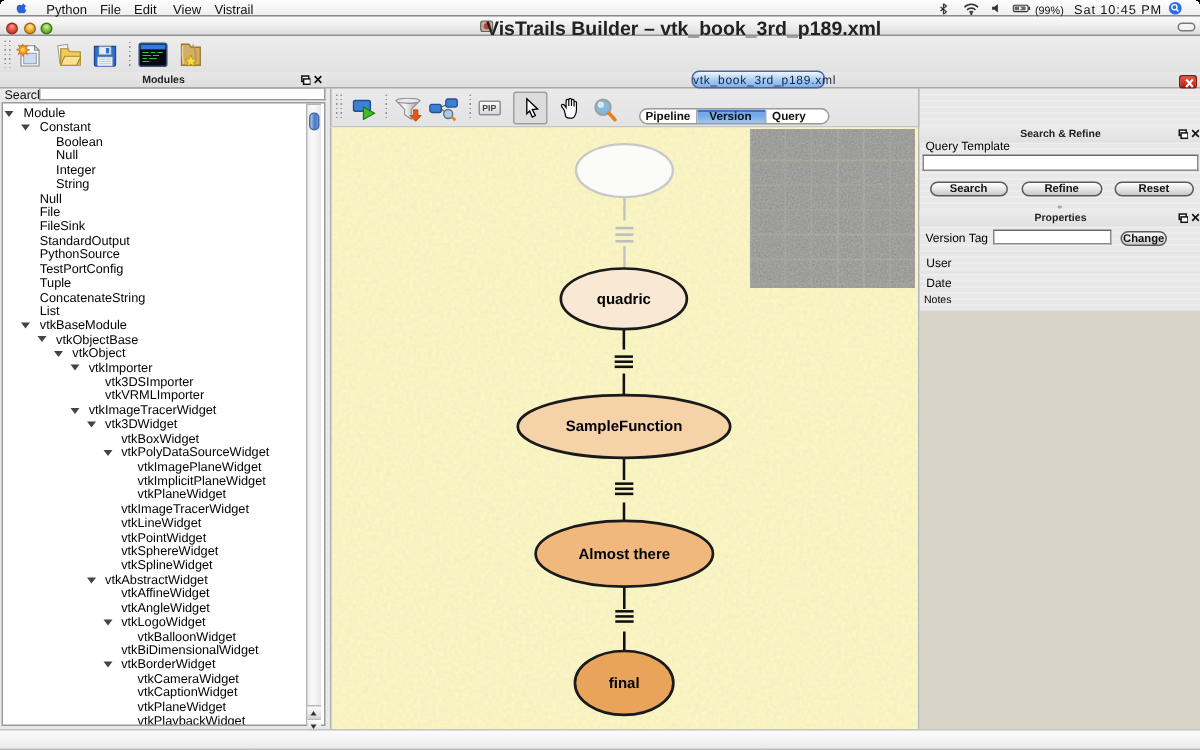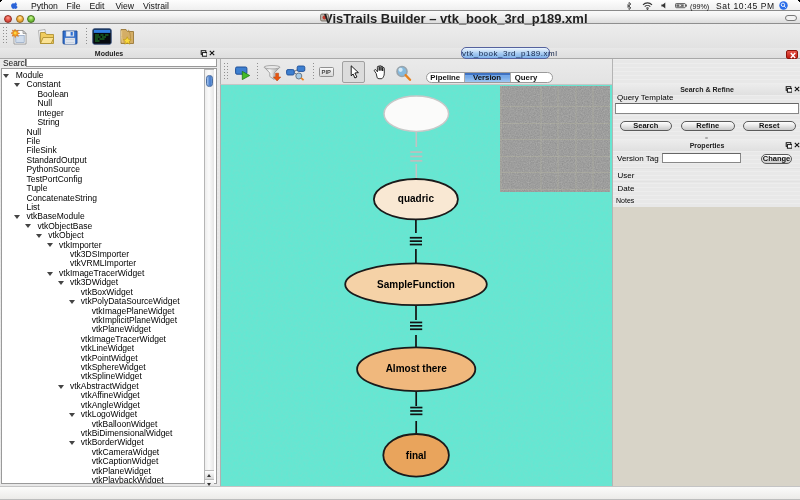--- a/index.html
+++ b/index.html
@@ -39,21 +39,21 @@
 #sbdn:after{top:3px;border-top:3.5px solid #333}
 
 #ctoolbar{position:absolute;left:220px;top:59px;width:392px;height:25.5px;background:linear-gradient(#eaeaea,#e3e3e3);border-left:1px solid #b0b0b0;border-bottom:1px solid #c6c6c6}
 #selbtn{position:absolute;left:121px;top:1.5px;width:22.5px;height:22.5px;background:#dcdcdc;border:1px solid #a0a0a0;border-radius:2px}
 #viewtabs{position:absolute;left:205px;top:12.5px;width:127px;height:11.5px;background:#fff;border:1px solid #9a9a9a;border-radius:5.5px;overflow:hidden;display:flex}
 .vt{font-size:7.8px;font-weight:bold;color:#111;text-align:center;line-height:10.5px;height:100%}
 #vt1{width:37.5px;border-right:1px solid #aaa}
 #vt2{width:46px;background:linear-gradient(#3f72c2 0 1.5px,#74a8e8 1.5px 45%,#a0c8f2);border-right:1px solid #aaa}
 #vt3{width:31px}
 
-#canvas{position:absolute;left:220px;top:85px;width:392px;height:401px;background:#5eead4;border-left:1px solid #b0b0b0;overflow:hidden}
+#canvas{position:absolute;left:220px;top:85px;width:392px;height:401px;background:#fef9c3;border-left:1px solid #b0b0b0;overflow:hidden}
 #gridsq{position:absolute;left:279px;top:1px;width:110px;height:106px;background:
  repeating-linear-gradient(90deg,transparent 0 16.5px,#99998d 16.5px 17.5px),
  repeating-linear-gradient(transparent 0 15.5px,#99998d 15.5px 16.5px),#8b8b8b;
  background-position:6.5px 0,0 5px,0 0;overflow:hidden}
 
 #rightpanel{position:absolute;left:612px;top:59px;width:188px;height:427px;background:repeating-linear-gradient(#ededed 0 1px,#e8e8e8 1px 4px);border-left:1px solid #b4b4b4}
 .phead{position:absolute;left:0;width:188px;height:11px;background:linear-gradient(#ececec,#e0e0e0);font-size:7px;font-weight:bold;color:#222;text-align:center;line-height:11px}
 .plbl{position:absolute;font-size:8px;color:#000}
 .pinput{position:absolute;background:#fff;border:1px solid #888;border-top-color:#666}
 .pbtn{position:absolute;height:10px;border:1.2px solid #5a5a5a;border-radius:5px;background:linear-gradient(#ffffff,#e8e8e8 45%,#c8c8c8);font-size:7.5px;font-weight:bold;color:#111;text-align:center;line-height:8.5px}
@@ -378,21 +378,21 @@
  <div class="phead" style="top:81px">Properties</div>
  <svg class="ico" style="left:172px;top:82.5px" width="7" height="7" viewBox="0 0 7 7">
       <rect x="1.2" y="0.7" width="4.6" height="3.6" fill="#fff" stroke="#111" stroke-width="1"></rect>
       <rect x="2.4" y="2.6" width="4.6" height="3.6" fill="#fff" stroke="#111" stroke-width="1"></rect>
     </svg>
  <svg class="ico" style="left:181px;top:83px" width="6" height="6" viewBox="0 0 6 6">
       <path d="M0.8 0.8 L5.2 5.2 M5.2 0.8 L0.8 5.2" stroke="#111" stroke-width="1.1"></path>
     </svg>
  <div class="plbl" style="left:4px;top:95px">Version Tag</div>
  <div class="pinput" style="left:49px;top:94px;width:78.5px;height:10px"></div>
- <div class="pbtn" style="left:148px;top:94.5px;width:31px">Change</div>
+ <div class="pbtn" style="left:134px;top:94.5px;width:31px">Change</div>
  <div style="position:absolute;left:0;top:109px;width:188px;height:1px;background:#e2e2e2"></div>
     <div style="position:absolute;left:0;top:121.5px;width:188px;height:1px;background:#e2e2e2"></div>
     <div class="plbl" style="left:4.5px;top:112px">User</div>
  <div class="plbl" style="left:4.5px;top:124.5px">Date</div>
  <div class="plbl" style="left:3px;top:138px;font-size:7px">Notes</div>
  <div id="notes"></div>
 </div>
 
 <div id="statusbar"></div>
 

